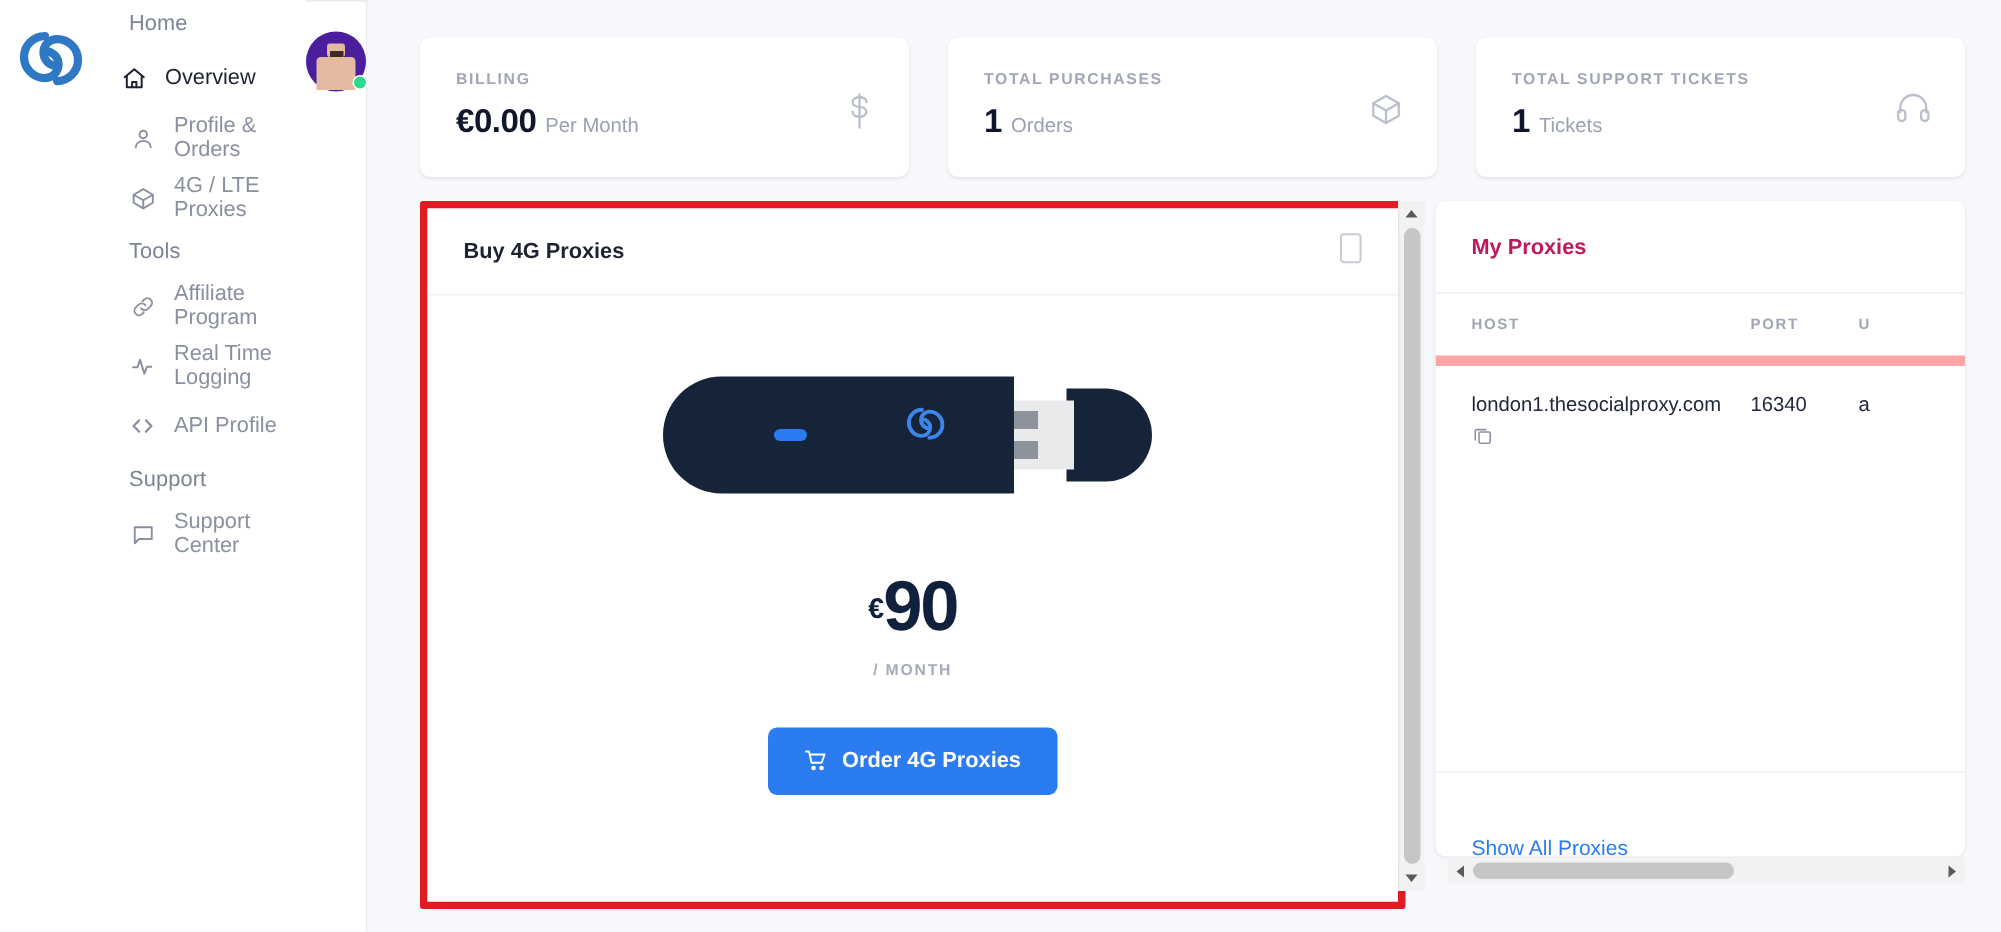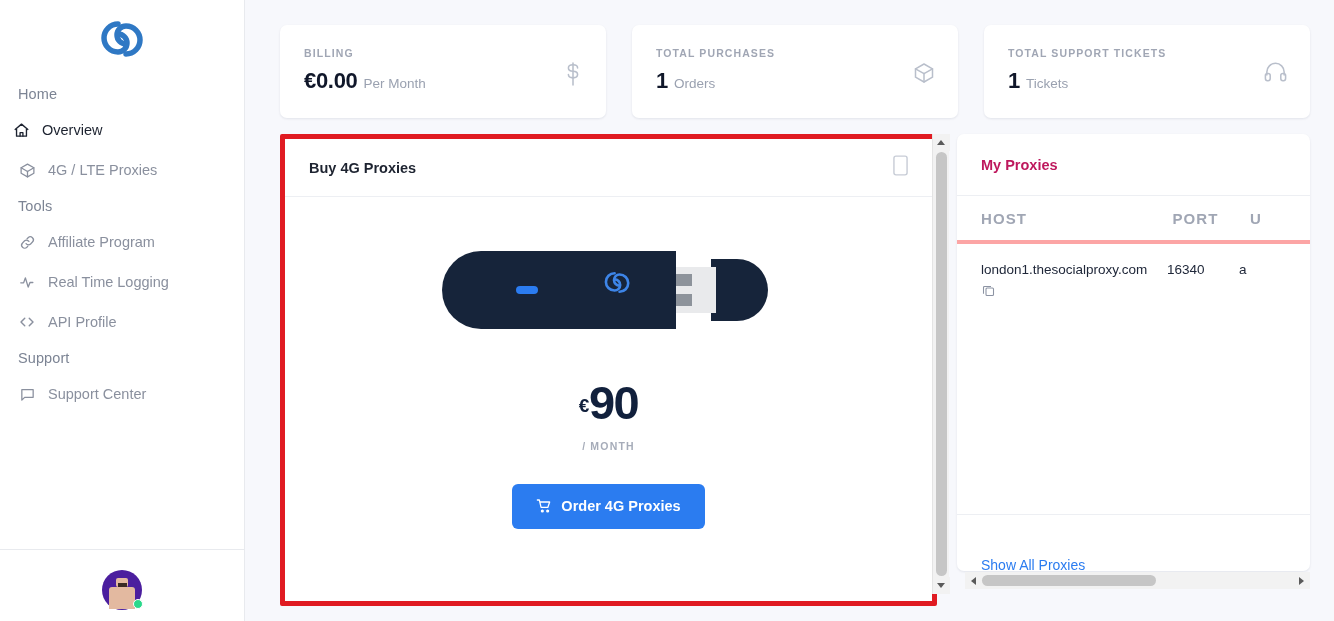--- a/index.html
+++ b/index.html
@@ -10,21 +10,21 @@
     font-family: "Liberation Sans", sans-serif;
     -webkit-font-smoothing: antialiased;
   }
   .app { display: flex; width: 1334px; height: 621px; }
 
   
   .sidebar {
     width: 245px; height: 621px;
     background: #ffffff;
     border-right: 1px solid #e8eaee;
-    display: flex; flex-direction: column;
+    display: flex; flex-direction: row;
     position: relative;
     flex: 0 0 245px;
   }
   .logo-wrap {
     height: 78px;
     display: flex; align-items: center; justify-content: center;
   }
   .logo-wrap svg { display: block; }
 
   .nav { padding: 0 0 0 0; flex: 1 1 auto; }
@@ -224,22 +224,22 @@
     height: 62px;
     display: flex; align-items: center;
     padding-left: 24px;
     border-bottom: 1px solid #edeff3;
     font-size: 14.5px; font-weight: 700; color: #be185d;
   }
   .proxies-table { width: 100%; }
   .pt-header {
     display: flex;
     height: 48px; align-items: center;
-    border-bottom: 4px solid #fca5a5;
-    font-size: 15px; letter-spacing: 1.1px; color: #a0a6b4; font-weight: 600; justify-content: space-between;
+    border-bottom: 7px solid #fca5a5;
+    font-size: 10px; letter-spacing: 1.1px; color: #a0a6b4; font-weight: 600;
   }
   .pt-row {
     display: flex;
     padding-top: 18px;
     font-size: 13.5px; color: #20283a;
   }
   .col-host { flex: 0 0 210px; padding-left: 24px; }
   .col-port { flex: 0 0 72px; }
   .col-user { flex: 0 0 60px; overflow: hidden; white-space: nowrap; }
   .copy-ico { margin-top: 6px; color: #8c93a3; display: inline-block; cursor: pointer; }
@@ -289,20 +289,29 @@
         <span class="ico">
           <svg width="17" height="17" viewBox="0 0 24 24" fill="none" stroke="#1d2330" stroke-width="1.9" stroke-linecap="round" stroke-linejoin="round">
               <path d="M3 10.5 12 3l9 7.5"></path>
               <path d="M5 10v10h14V10"></path>
               <path d="M10 20v-5h4v5"></path>
             </svg>
         </span>
         <span>Overview</span>
       </div>
 
+      <div class="nav-item">
+        <span class="ico">
+          <svg width="17" height="17" viewBox="0 0 24 24" fill="none" stroke="#8a909e" stroke-width="1.8" stroke-linecap="round" stroke-linejoin="round">
+              <circle cx="12" cy="8" r="3.5"></circle>
+              <path d="M5 20c0-3.6 3.1-6 7-6s7 2.4 7 6"></path>
+            </svg>
+        </span>
+        <span>Profile &amp; Orders</span>
+      </div>
 
       <div class="nav-item">
         <span class="ico">
           <svg width="17" height="17" viewBox="0 0 24 24" fill="none" stroke="#8a909e" stroke-width="1.8" stroke-linecap="round" stroke-linejoin="round">
               <path d="M21 8.2 12 3 3 8.2v7.6L12 21l9-5.2z"></path>
               <path d="M3 8.2 12 13.4l9-5.2"></path>
               <path d="M12 13.4V21"></path>
             </svg>
         </span>
         <span>4G / LTE Proxies</span>

